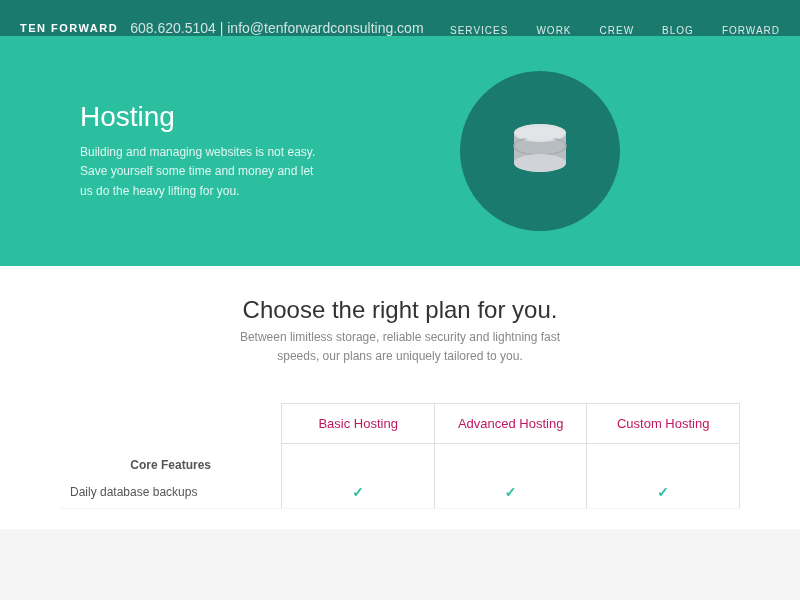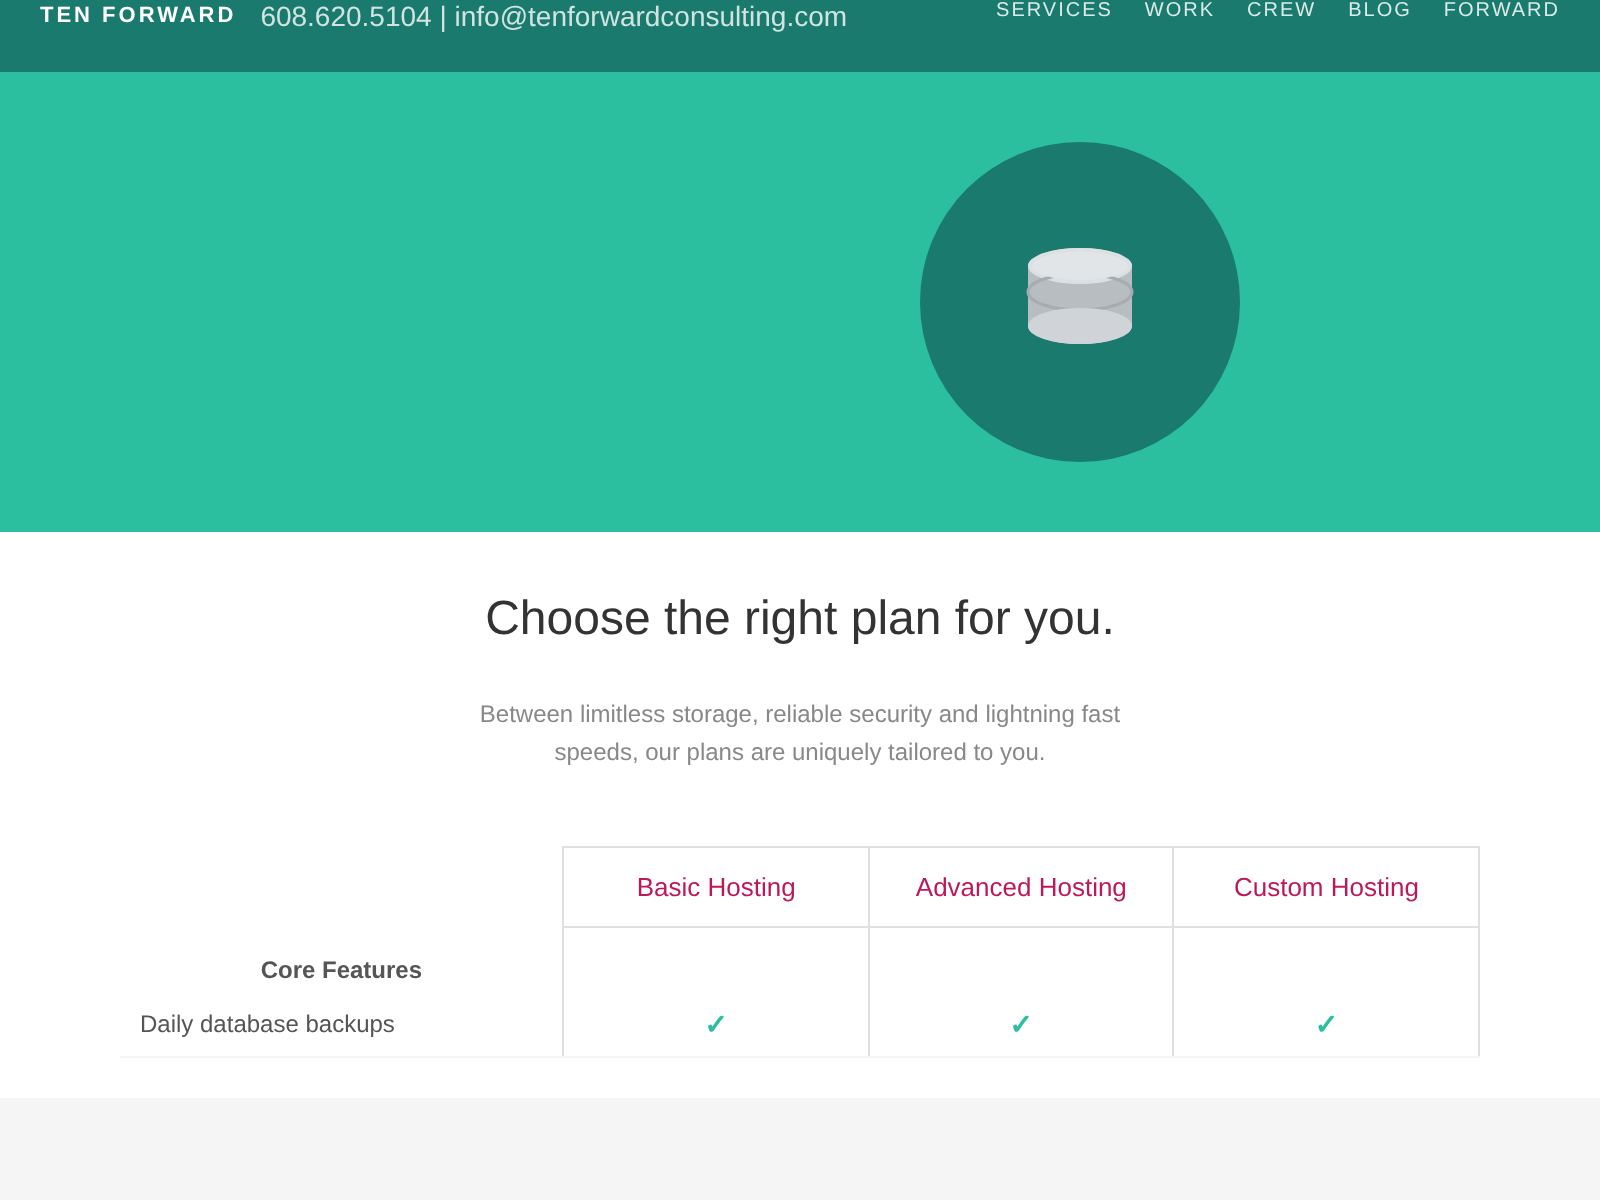--- a/index.html
+++ b/index.html
@@ -9,42 +9,42 @@
       overflow: hidden;
       font-family: 'Helvetica Neue', Arial, sans-serif;
       background: #f5f5f5;
     }
 
     
     .top-nav {
       background: #1a7a6e;
       height: 36px;
       display: flex;
-      align-items: flex-start;
+      align-items: flex-end;
       justify-content: space-between;
       padding: 0 20px;
     }
     .nav-left {
       display: flex;
       align-items: center;
       gap: 12px;
     }
     .nav-logo {
       color: white;
       font-weight: 700;
       font-size: 11px;
       letter-spacing: 1.5px;
     }
     .nav-contact-info {
       color: rgba(255,255,255,0.8);
       font-size: 14px;
     }
     .nav-right {
       display: flex;
-      gap: 16px;
+      gap: 28px;
     }
     .nav-link {
       color: rgba(255,255,255,0.85);
       font-size: 10px;
       letter-spacing: 1px;
       text-decoration: none;
       cursor: pointer;
     }
 
     
@@ -89,21 +89,21 @@
     
     .main-content {
       background: white;
       padding: 30px 60px 20px;
     }
     .section-title {
       text-align: center;
       font-size: 24px;
       font-weight: 300;
       color: #333;
-      margin-bottom: 24px;
+      margin-bottom: 4px;
     }
     .section-desc {
       text-align: center;
       font-size: 12px;
       color: #888;
       line-height: 1.6;
       margin-bottom: 37px;
     }
 
     
@@ -172,20 +172,24 @@
   <div class="nav-right">
     <a class="nav-link">SERVICES</a>
     <a class="nav-link">WORK</a>
     <a class="nav-link">CREW</a>
     <a class="nav-link">BLOG</a>
     <a class="nav-link">FORWARD</a>
   </div>
 </nav>
 
 <section class="hero">
+  <div class="hero-text">
+    <h1 class="hero-title">Hosting</h1>
+    <p class="hero-desc">Building and managing websites is not easy. Save yourself some time and money and let us do the heavy lifting for you.</p>
+  </div>
   <div class="hero-icon-area">
 
     <svg width="80" height="80" viewBox="0 0 80 80">
 
       <ellipse cx="40" cy="22" rx="26" ry="9" fill="#c8cdd2"></ellipse>
       <rect x="14" y="22" width="52" height="30" fill="#b8bdc2"></rect>
       <ellipse cx="40" cy="52" rx="26" ry="9" fill="#c8cdd2"></ellipse>
 
       <ellipse cx="40" cy="22" rx="26" ry="9" fill="#dde0e3"></ellipse>
 

